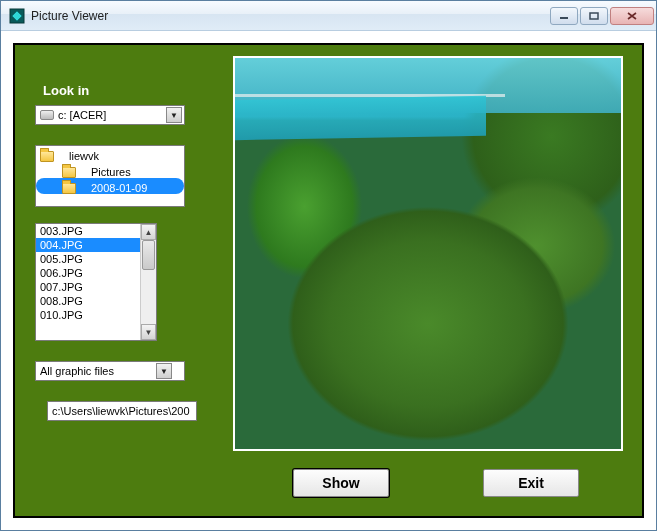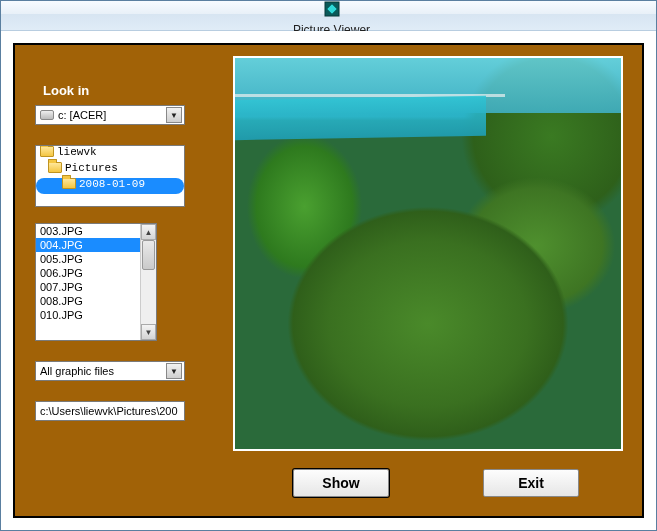--- a/index.html
+++ b/index.html
@@ -23,21 +23,20 @@
     box-shadow: inset 0 0 0 1px #e8f0f8;
   }
   .titlebar {
     height: 30px;
     background: linear-gradient(to bottom, #f7fbff 0%, #e8f0f8 45%, #d7e5f2 46%, #e0ecf7 100%);
     border-bottom: 1px solid #b8cde0;
     display: flex;
     align-items: center;
     padding: 0 2px 0 8px;
     gap: 6px;
-    flex-direction: column;
   }
   .title-icon {
     width: 16px; height: 16px;
     display: inline-flex;
     align-items: center; justify-content: center;
   }
   .title-text {
     flex: 1;
     color: #222;
     font-size: 12px;
@@ -63,21 +62,21 @@
     width: 44px;
   }
   .client {
     flex: 1;
     padding: 12px;
     background: #fff;
   }
   .panel {
     width: 100%;
     height: 100%;
-    background: #a16207;
+    background: #4d7c0f;
     border: 2px solid #000;
     position: relative;
   }
   .look-in-label {
     position: absolute;
     left: 28px;
     top: 38px;
     color: #fff;
     font-weight: bold;
     font-size: 13px;
@@ -116,27 +115,26 @@
     left: 20px;
     top: 100px;
     width: 150px;
     height: 62px;
     background:#fff;
     border:1px solid #7a7a7a;
     overflow:hidden;
     font-size:11px;
   }
   .dir-row {
-    display:flex; align-items:flex-start; gap:3px;
+    display:flex; align-items:flex-end; gap:15px;
     height:16px;
     padding-left:4px;
     cursor:pointer;
-    font-family:Liberation Mono, monospace;
-  }
-  .dir-row.depth1 { padding-left: 12px; }
+  }
+  .dir-row.depth1 { padding-left: 26px; }
   .dir-row.depth2 { padding-left: 26px; }
   .dir-row.selected { background:#1a8cff; color:#fff;border-radius:8px; }
   .folder-ico {
     width:14px;height:11px;
     background: linear-gradient(to bottom,#ffe79a,#f4c642);
     border:1px solid #c09420;
     border-radius:1px;
     flex-shrink:0;
     position:relative;
   }
@@ -178,27 +176,27 @@
   .sb-thumb{
     position:absolute;left:1px;right:1px;top:0;height:30px;
     background:linear-gradient(#eaeaea,#cacaca);
     border:1px solid #999;border-radius:2px;cursor:pointer;
   }
   .filter-combo {
     position:absolute;
     left:20px; top:316px;
     width:150px;height:20px;
     background:#fff;border:1px solid #7a7a7a;
-    display:flex;align-items:center;padding:0 2px 0 4px;
+    display:flex;align-items:center;padding:0 12px 0 4px;
     cursor:pointer;
   }
   .filter-combo .flt-text{flex:1;font-size:11px;}
   .path-input {
     position:absolute;
-    left:20px; top:356px;
+    left:32px; top:356px;
     width:150px;height:20px;
     background:#fff;border:1px solid #7a7a7a;
     padding:0 4px;font-size:11px;
     font-family:inherit;
     overflow:hidden;white-space:nowrap;
   }
   .picture-frame {
     position:absolute;
     left:218px; top:11px;
     width:390px;height:395px;

